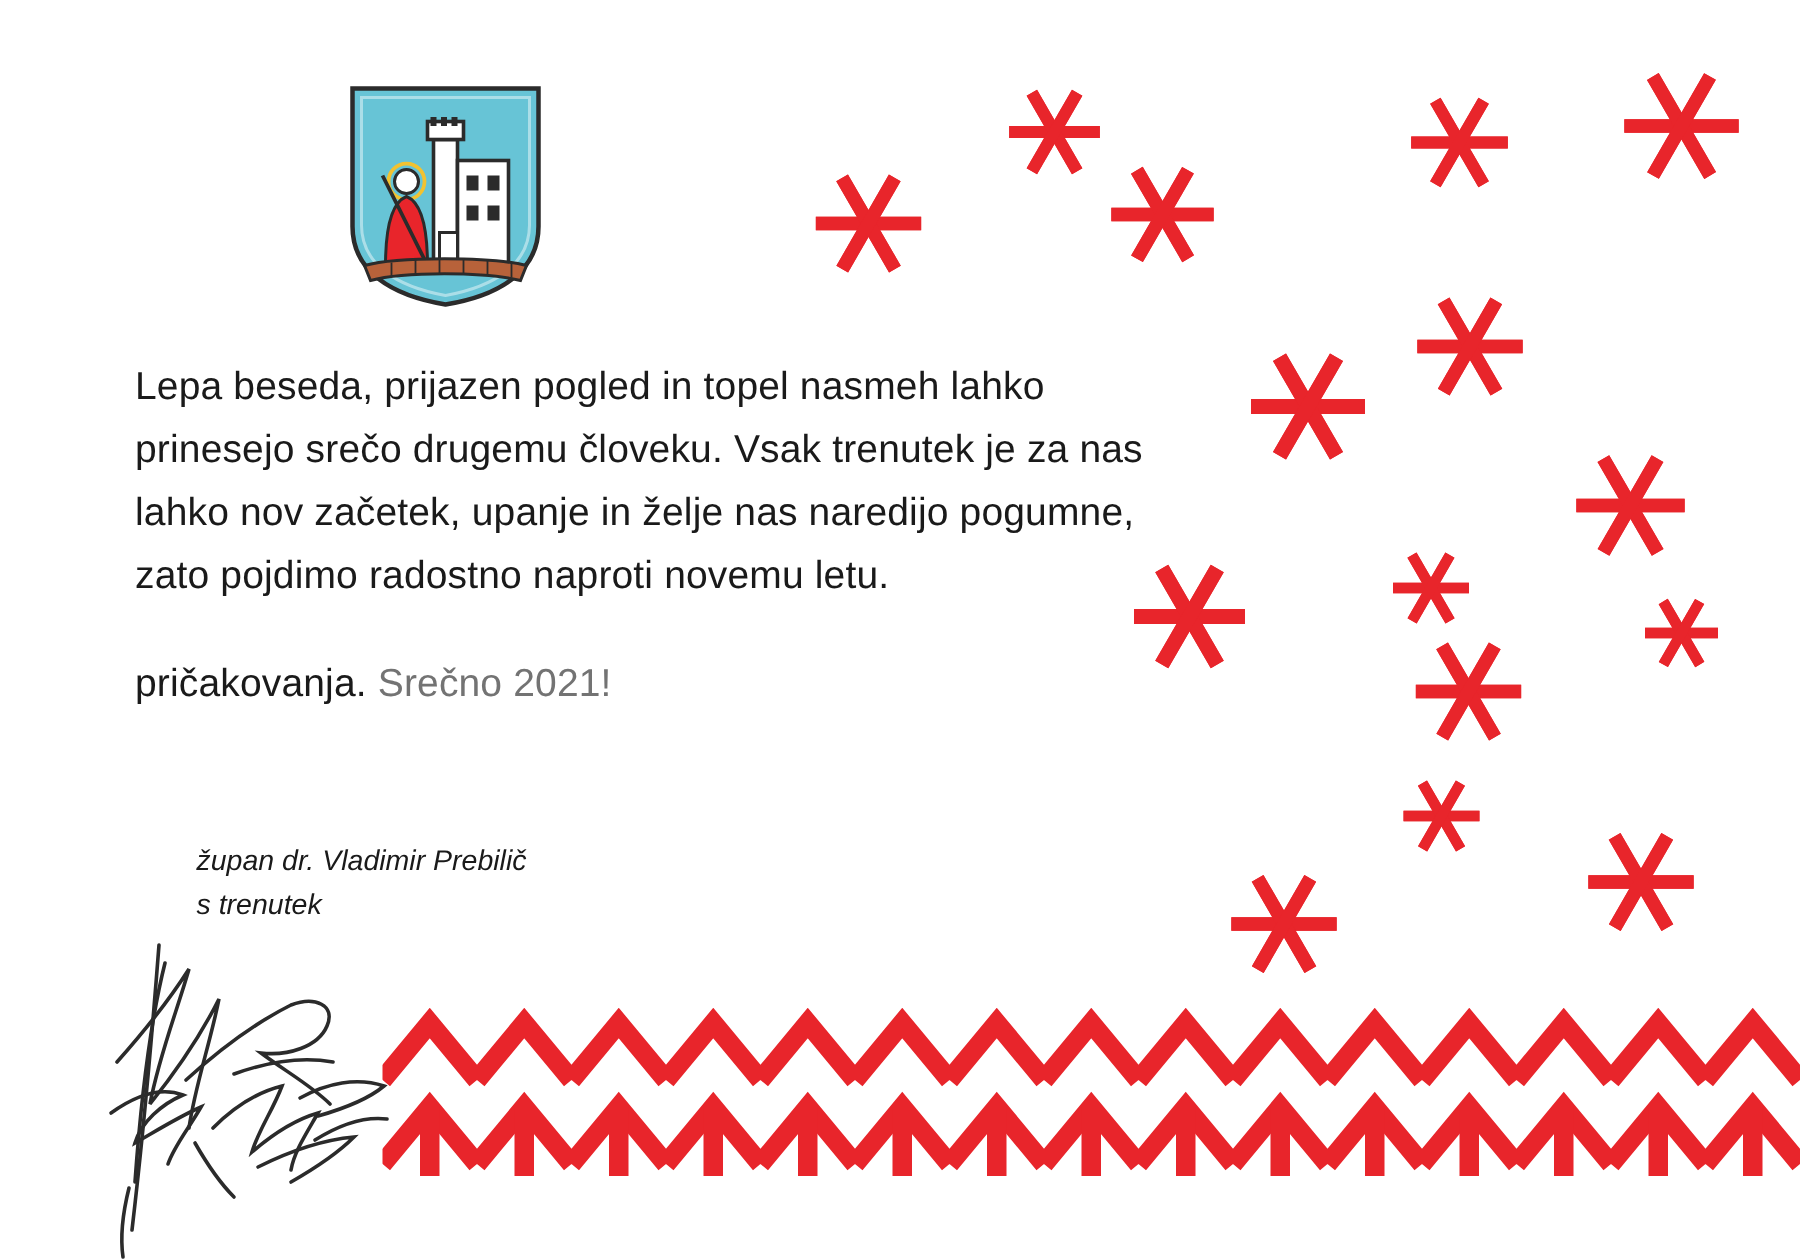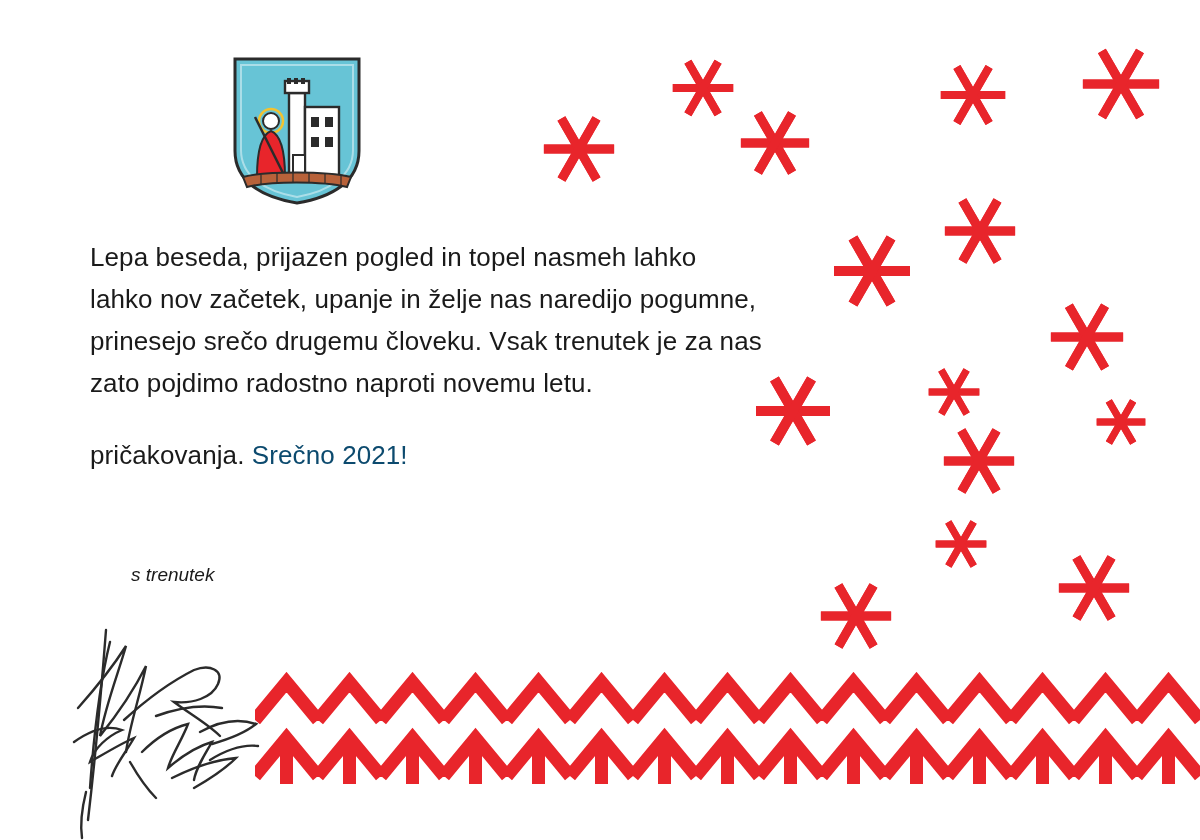--- a/index.html
+++ b/index.html
@@ -36,21 +36,21 @@
     font-size: 26px;
     line-height: 42px;
     color: #1a1a1a;
     letter-spacing: 0.1px;
     white-space: nowrap;
   }
   .para-gap {
     height: 30px;
   }
   .accent {
-    color: #0c4a6e;
+    color: #737373;
   }
 
   
   #signature-block {
     position: absolute;
     left: 131px;
     top: 560px;
     width: 460px;
   }
   .sig-line {
@@ -125,28 +125,29 @@
       <line x1="62" y1="117" x2="62" y2="127"></line>
       <line x1="78" y1="117" x2="78" y2="127"></line>
       <line x1="94" y1="118" x2="94" y2="128"></line>
       <line x1="110" y1="120" x2="110" y2="130"></line>
     </g>
   </svg>
 </div>
 
 <div id="greeting-block">
   <div class="greeting-line">Lepa beseda, prijazen pogled in topel nasmeh lahko</div>
+  <div class="greeting-line">prinesejo srečo drugemu človeku. Vsak trenutek je za nas</div>
   <div class="greeting-line">lahko nov začetek, upanje in želje nas naredijo pogumne,</div>
-  <div class="greeting-line">prinesejo srečo drugemu človeku. Vsak trenutek je za nas</div>
   <div class="greeting-line">zato pojdimo radostno naproti novemu letu.</div>
   <div class="para-gap"></div>
   <div class="greeting-line"><span>pričakovanja. </span><span class="accent">Srečno 2021!</span></div>
 </div>
 
 <div id="signature-block">
+  <div class="sig-line">župan dr. Vladimir Prebilič</div>
   <div class="sig-line">s trenutek</div>
 </div>
 
 <div id="signature-mark">
   <svg viewBox="0 0 230 228" width="230" height="228">
     <g fill="none" stroke="#2b2b2b" stroke-width="2.4" stroke-linecap="round">
       <path d="M46 18 C42 70 36 140 28 208"></path>
       <path d="M50 30 C40 70 34 120 30 176"></path>
       <path d="M18 96 C34 78 52 56 66 34 C58 62 46 92 40 124 C56 104 74 78 86 54 C80 84 70 112 66 140"></path>
       <path d="M14 130 C28 120 46 112 62 118 C48 124 34 136 30 150 C44 142 60 132 74 126 C66 140 56 152 52 164"></path>

